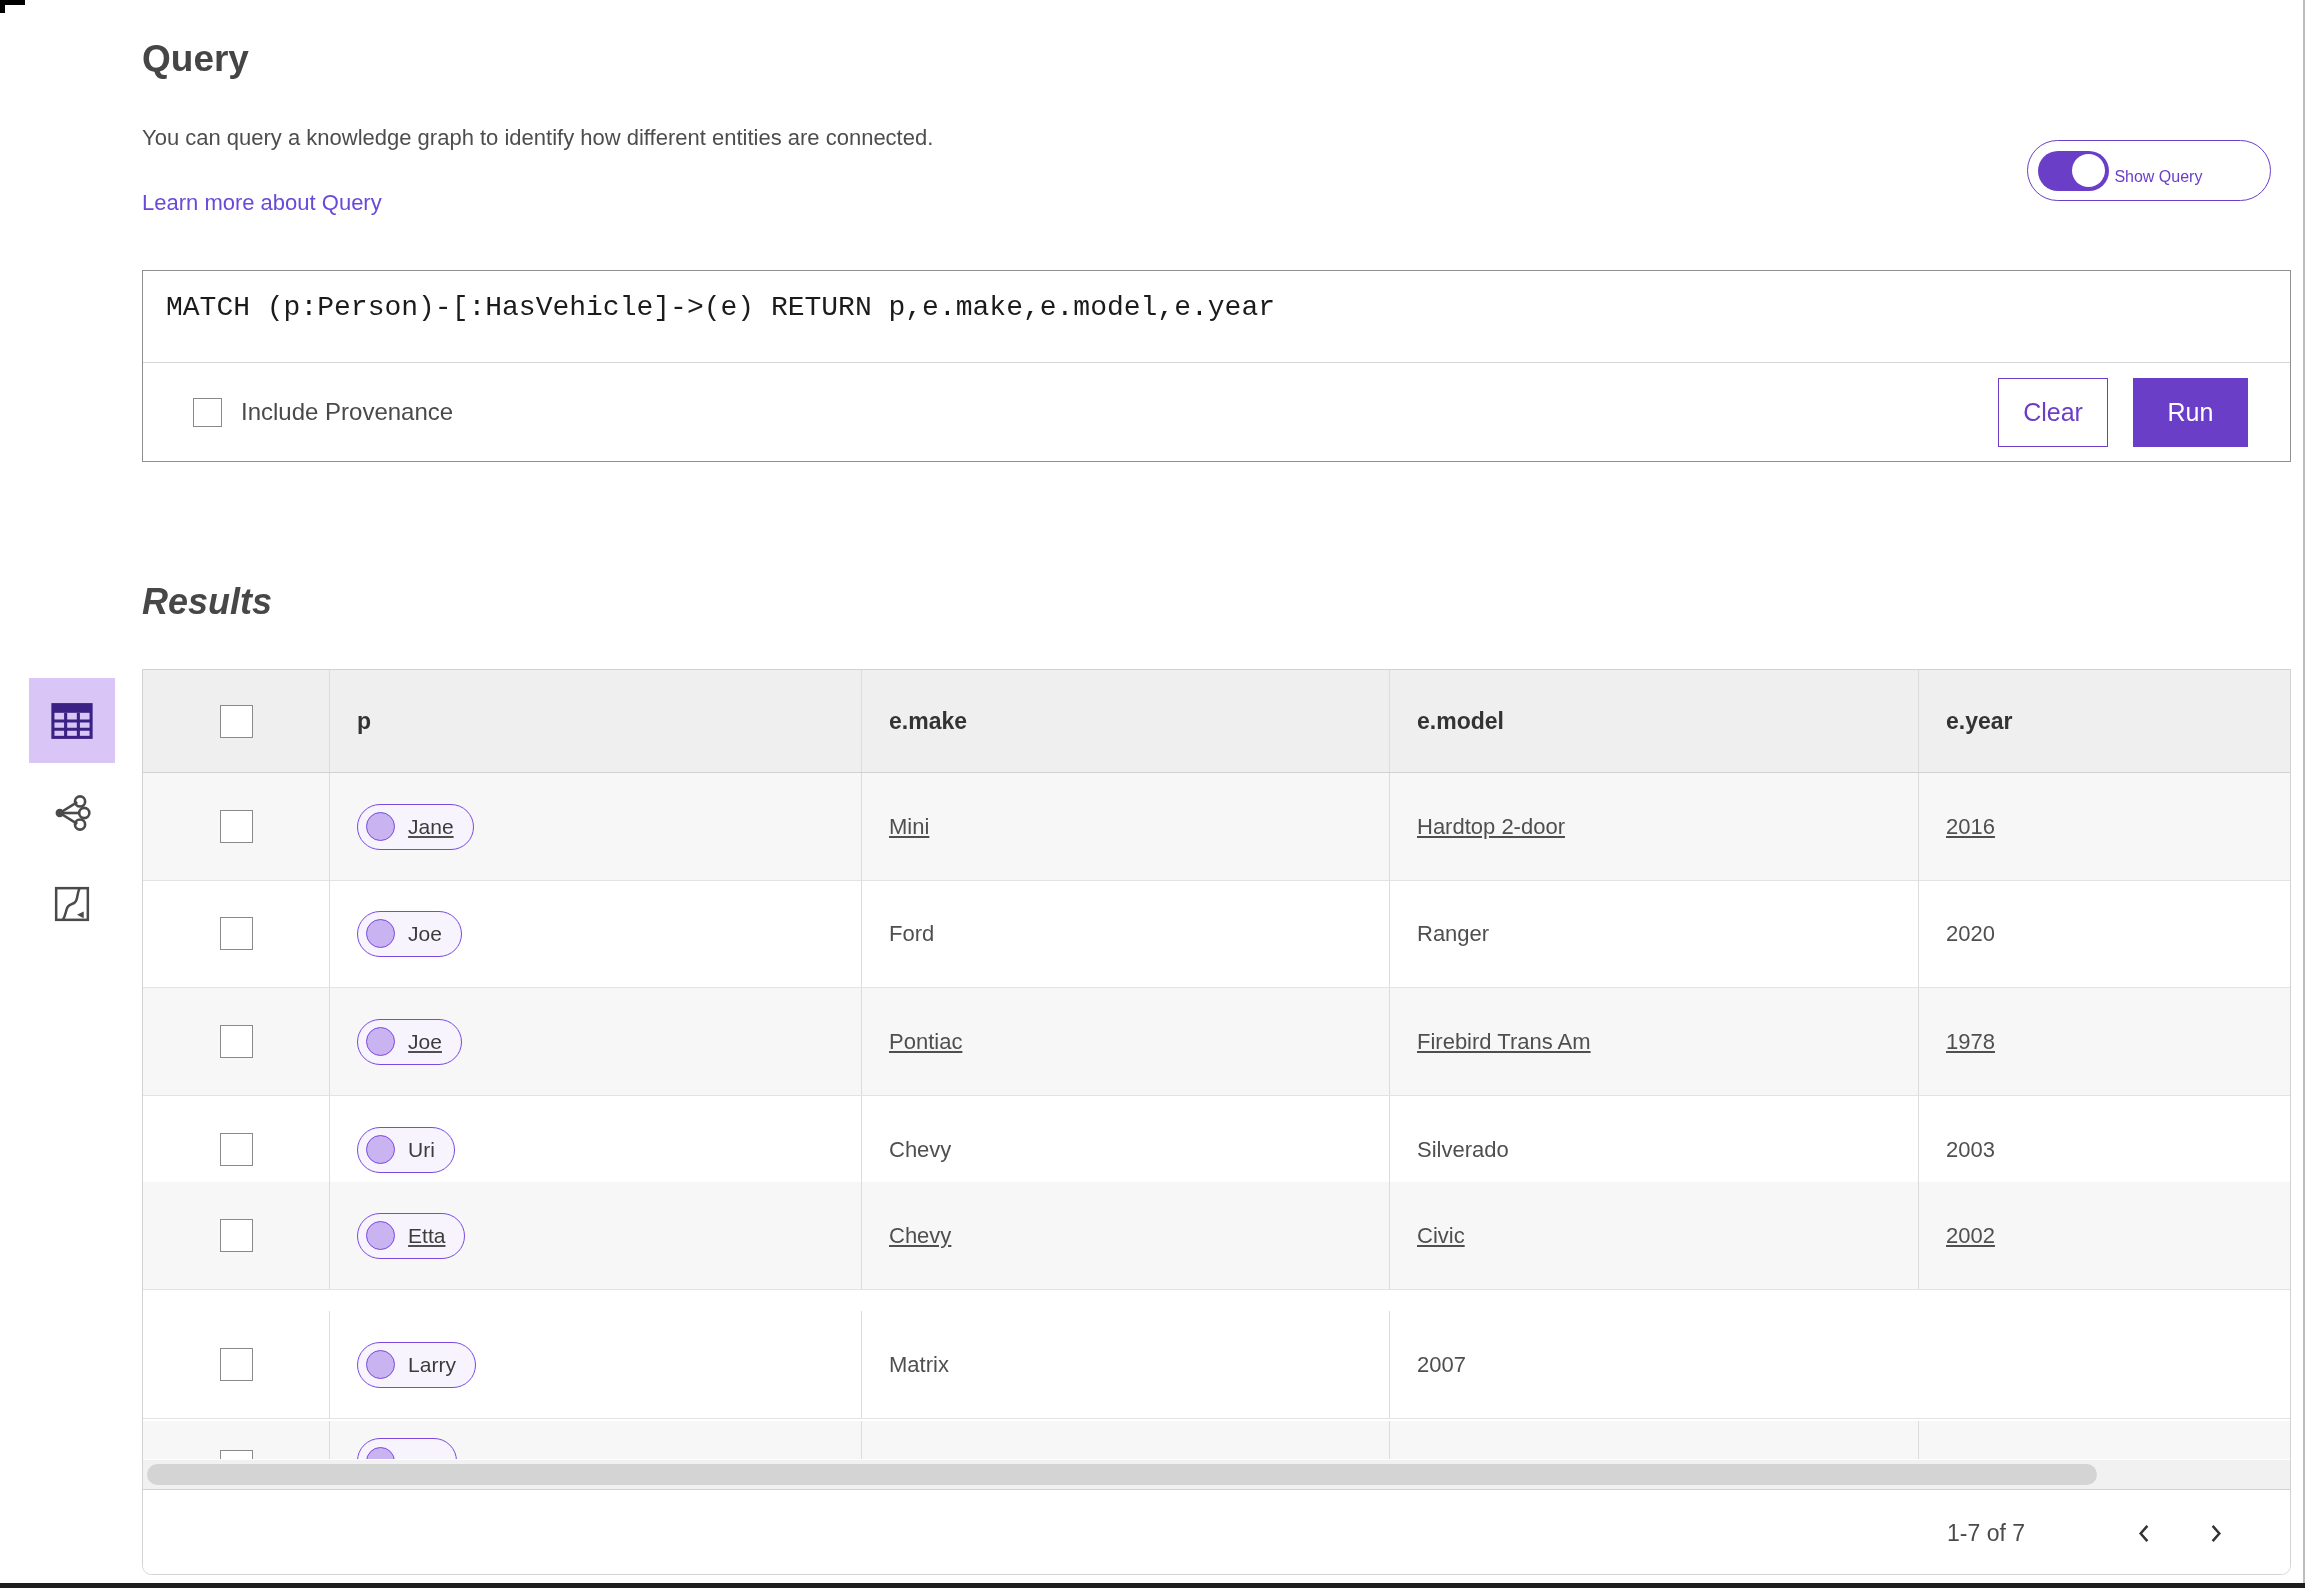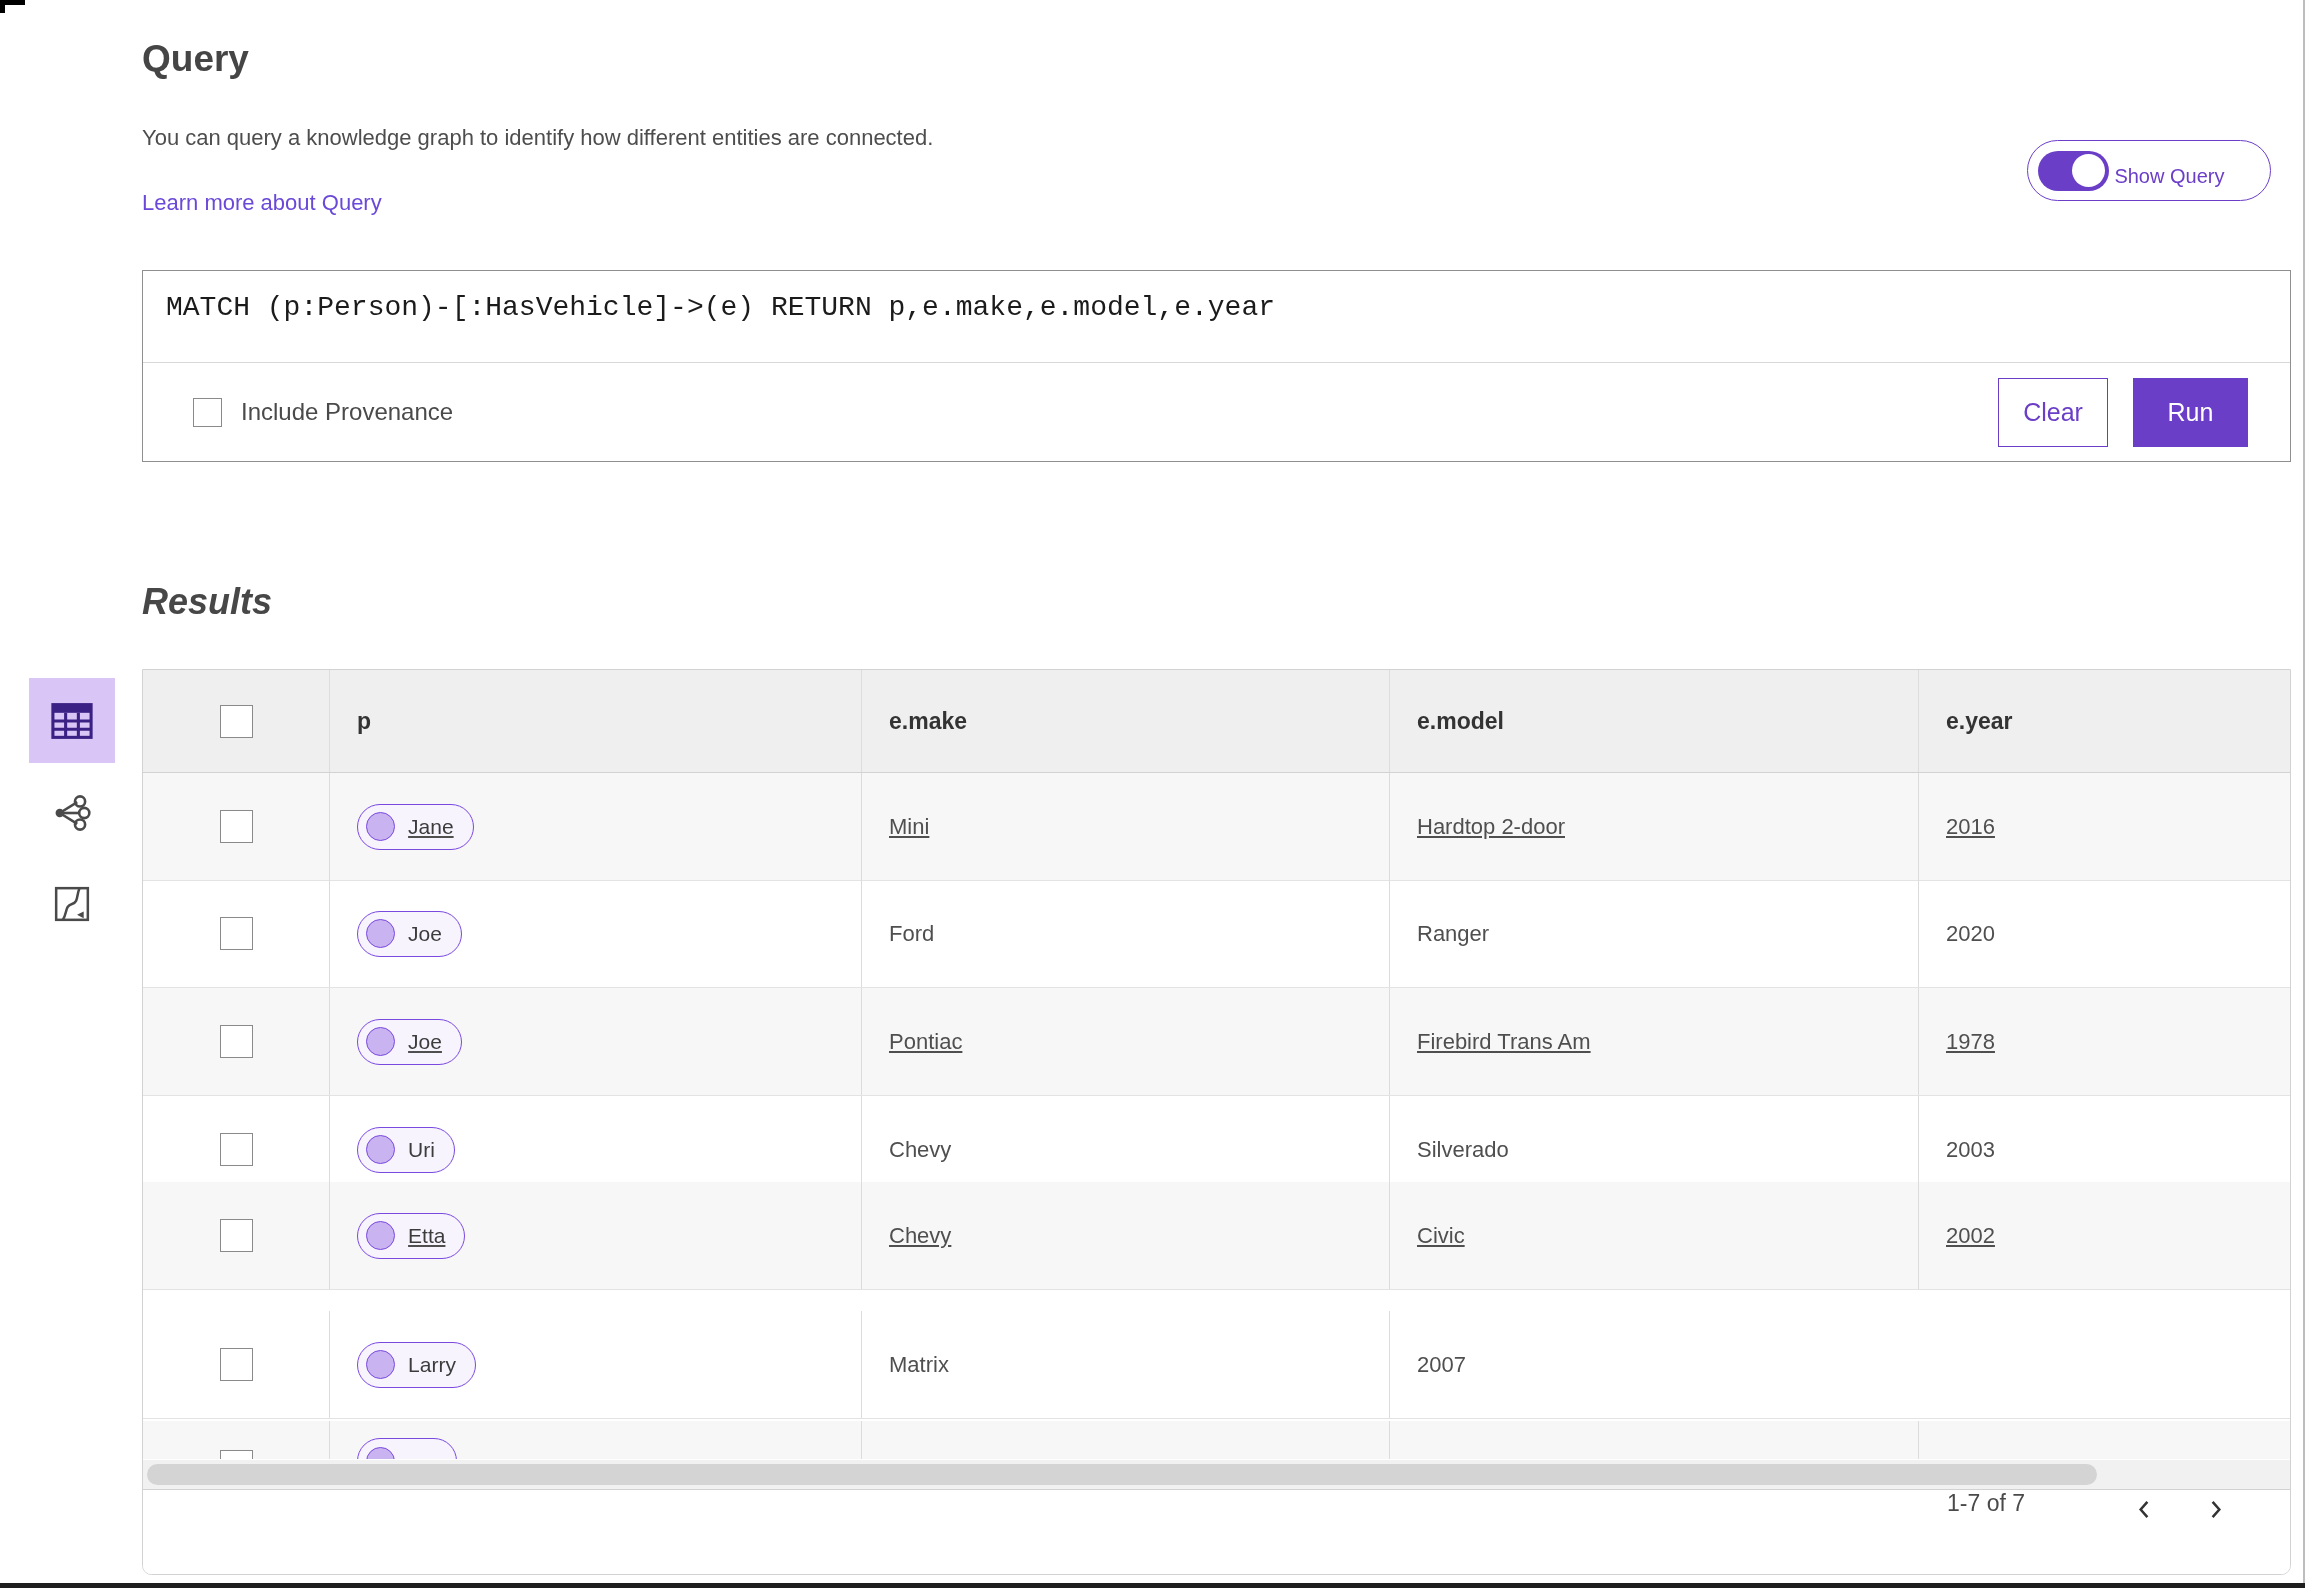--- a/index.html
+++ b/index.html
@@ -15,21 +15,21 @@
   
   .title{position:absolute;left:142px;top:38px;font-size:37px;font-weight:bold;color:#454545;}
   .desc{position:absolute;left:142px;top:125px;font-size:22px;color:#4d4d4d;}
   .learn-link{position:absolute;left:142px;top:190px;font-size:22px;color:#6a49d8;cursor:pointer;}
 
   .show-query{position:absolute;left:2027px;top:140px;width:244px;height:61px;border:1.9px solid #6b3ec8;
               border-radius:33px;display:flex;align-items:center;padding-left:9.6px;box-sizing:border-box;
               background:#fff;cursor:pointer;}
   .toggle{width:71px;height:40px;border-radius:21px;background:#6b3ec8;position:relative;flex:0 0 auto;}
   .toggle .knob{position:absolute;right:3.8px;top:3.8px;width:33px;height:33px;border-radius:50%;background:#fff;}
-  .show-query .sq-label{font-size:20px;color:#6b3ec8;margin-left:5.8px;margin-top:12px;}
+  .show-query .sq-label{font-size:16px;color:#6b3ec8;margin-left:5.8px;margin-top:12px;}
 
   
   .query-box{position:absolute;left:142px;top:270px;width:2149px;height:192px;border:1.9px solid #8f8f8f;
              box-sizing:border-box;background:#fff;}
   .query-input{position:absolute;left:0;top:0;width:100%;height:169px;border:none;outline:none;resize:none;
                box-sizing:border-box;padding:19px 38px 9.6px 23px;font-family:"Liberation Mono",monospace;
                font-size:28px;color:#1b1b1b;background:transparent;line-height:1.3;}
   .resize-grip{position:absolute;right:5.8px;top:144px;width:19px;height:19px;cursor:nwse-resize;
                background:repeating-linear-gradient(-45deg,transparent 0 3.8px,#8f8f8f 3.8px 5.8px);
                clip-path:polygon(100% 0,100% 100%,0 100%);}
@@ -71,21 +71,21 @@
   .chip.empty{width:100px;}
 
   .partial-row{top:751px;height:38px;overflow:hidden;background:#f7f7f8;}
   .partial-row .cell{align-items:flex-start;padding-top:17.3px;}
   .partial-row .cell.cb{padding-top:29px;}
 
   .hscroll{position:absolute;left:0;top:790px;width:100%;height:29px;background:#f1f1f1;}
   .hscroll .thumb{position:absolute;left:3.8px;top:3.8px;width:1950px;height:21px;border-radius:10.6px;background:#d4d4d4;cursor:pointer;}
 
   .tfoot{position:absolute;left:0;top:819px;width:100%;height:87px;border-top:1px solid #d2d2d2;background:#fff;
-         display:flex;justify-content:flex-end;padding-right:56px;box-sizing:border-box;}
+         display:flex;align-items:center;justify-content:flex-end;padding-right:56px;box-sizing:border-box;}
   .range-label{font-size:23px;color:#4a4a4a;margin-right:67px;}
   .pag-btn{width:38px;height:38px;border:none;background:transparent;cursor:pointer;display:flex;
            align-items:center;justify-content:center;margin-left:33px;color:#333;}
   svg{display:block;}
 </style>
 </head>
 <body>
 
 <div class="page">
 

